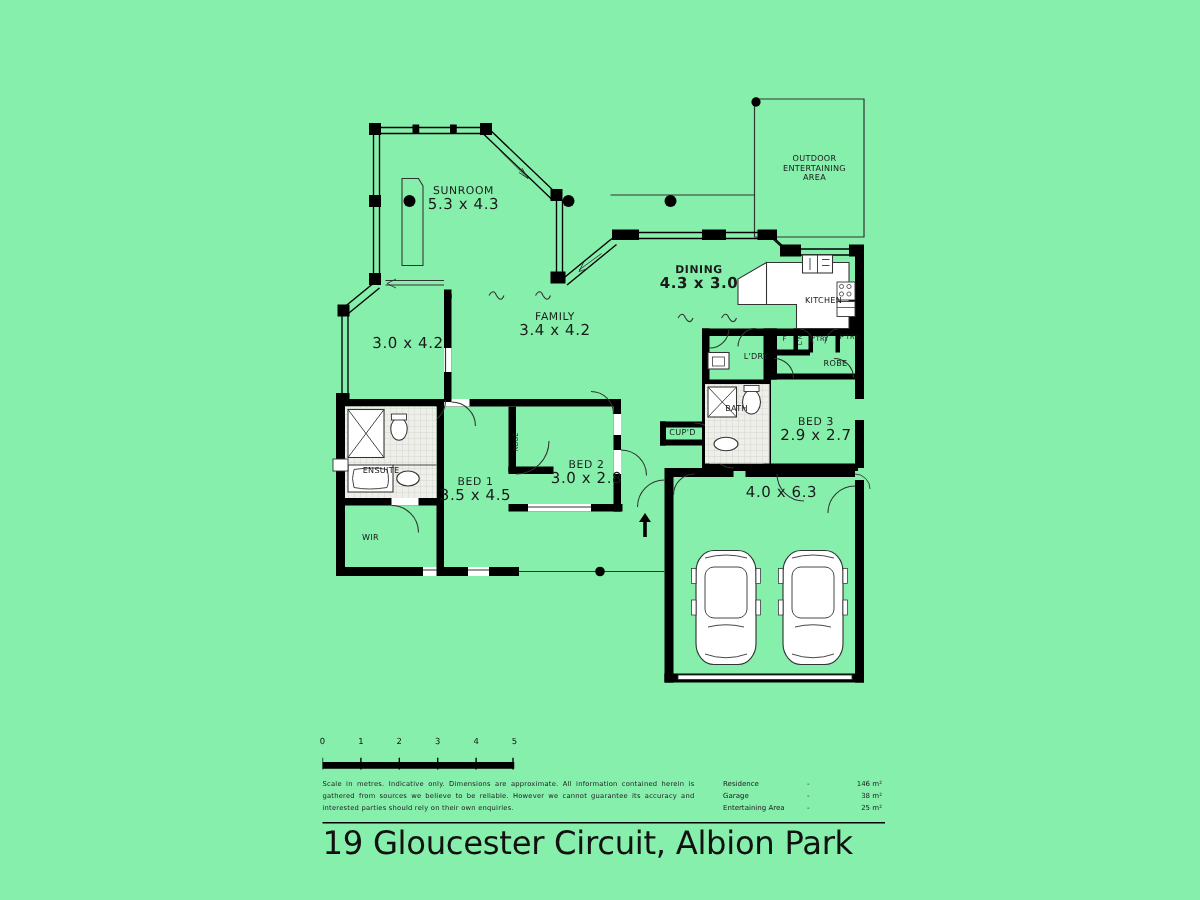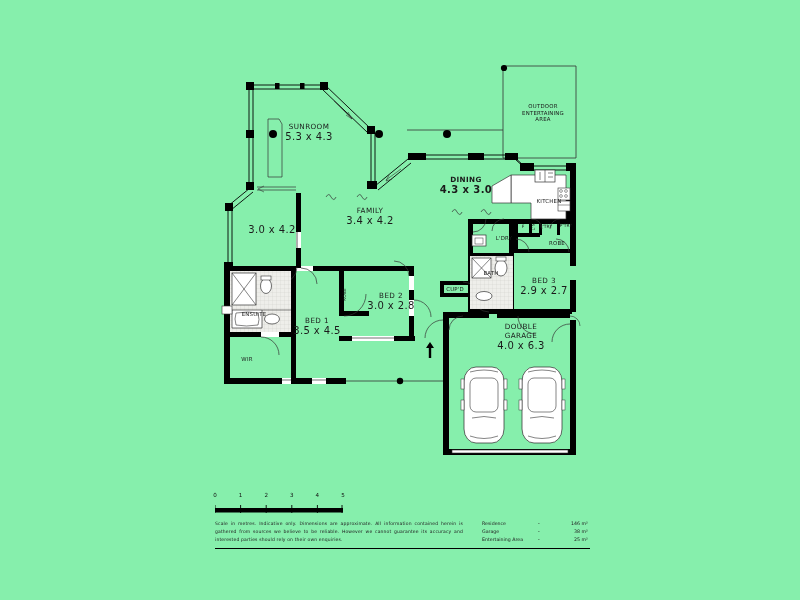--- a/index.html
+++ b/index.html
@@ -403,25 +403,24 @@
       <div class="room-label" style="left: 406px; width: 120px; top: 175.5px; font-weight: bold;"><div class="rl-name">DINING</div><div class="rl-dim">4.3 x 3.0</div></div>
       <div class="room-label" style="left: 489px; width: 120px; top: 197.8px;"><div class="rl-small">KITCHEN</div></div>
       <div class="room-label" style="left: 310px; width: 120px; top: 207px;"><div class="rl-name">FAMILY</div><div class="rl-dim">3.4 x 4.2</div></div>
       <div class="room-label" style="left: 212px; width: 120px; top: 223.75px;"><div class="rl-dim">3.0 x 4.2</div></div>
       <div class="room-label" style="left: 444px; width: 120px; top: 234.8px;"><div class="rl-small">L'DRY</div></div>
       <div class="room-label" style="left: 497px; width: 120px; top: 239.8px;"><div class="rl-small">ROBE</div></div>
       <div class="room-label" style="left: 484px; width: 120px; top: 263.5px; margin-top: 13px;"><div class="rl-name">BED 3</div><div class="rl-dim">2.9 x 2.7</div></div>
       <div class="room-label" style="left: 431px; width: 120px; top: 269.8px;"><div class="rl-small">BATH</div></div>
       <div class="room-label" style="left: 395px; width: 120px; top: 285.8px;"><div class="rl-small">CUP'D</div></div>
       <div class="room-label" style="left: 194px; width: 120px; top: 310.8px;"><div class="rl-small">ENSUITE</div></div>
-      <div class="room-label" style="left: 331px; width: 120px; top: 292px;"><div class="rl-name">BED 2</div><div class="rl-dim">3.0 x 2.8</div></div>
+      <div class="room-label" style="left: 331px; width: 120px; top: 306px;"><div class="rl-name">BED 2</div><div class="rl-dim">3.0 x 2.8</div></div>
       <div class="room-label" style="left: 257px; width: 120px; top: 316.5px; text-align: center;"><div class="rl-name">BED 1</div><div class="rl-dim">3.5 x 4.5</div></div>
       <div class="room-label" style="left: 187px; width: 120px; top: 355.8px;"><div class="rl-small">WIR</div></div>
-      <div class="room-label" style="left: 461px; width: 120px; top: 323.25px;"><div class="rl-name">DOUBLE
-GARAGE</div><div class="rl-dim">4.0 x 6.3</div></div>
+      <div class="room-label" style="left: 461px; width: 120px; top: 323.25px;"><div class="rl-dim">4.0 x 6.3</div></div>
     </div>
   <div id="small-labels">
       <div class="room-label rl-tiny" style="left: 503px; top: 224px; width: 40px;">F</div>
       <div class="room-label rl-tiny rl-vert" style="left: 514px; top: 224px; width: 40px;">L'N</div>
       <div class="room-label rl-tiny" style="left: 526px; top: 224px; width: 40px;">P'TRY</div>
       <div class="room-label rl-tiny" style="left: 546px; top: 223px; width: 40px;">P'TRY</div>
       <div class="room-label rl-tiny rl-vert" style="left: 325px; top: 292px; width: 40px;">ROBE</div>
     </div>
 
   <div id="footer">
@@ -456,15 +455,16 @@
           </div>
           <div class="area-row">
             <span class="area-name">Entertaining Area</span>
             <span class="area-dash">-</span>
             <span class="area-val">25 m²</span>
           </div>
         </div>
     </div>
 
     <div id="title-rule"></div>
+    <div id="title">19 Gloucester Circuit, Albion Park</div>
   </div>
 
 </div>
 
 </body></html>

